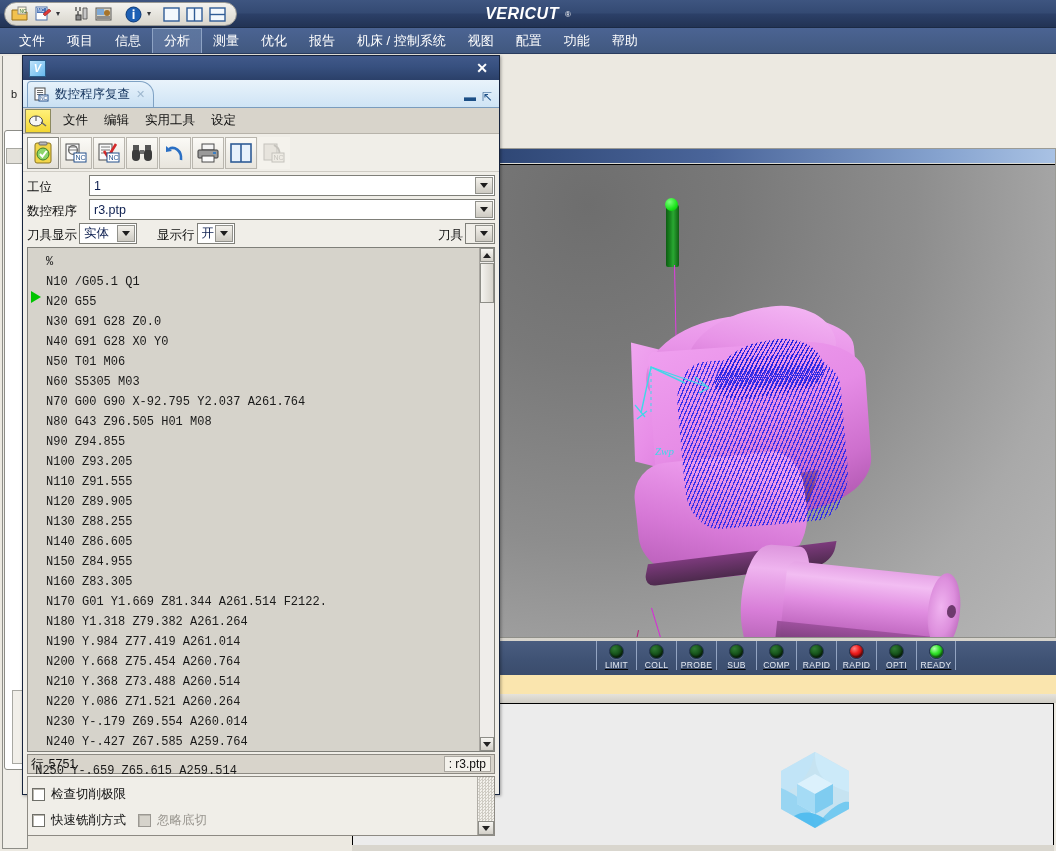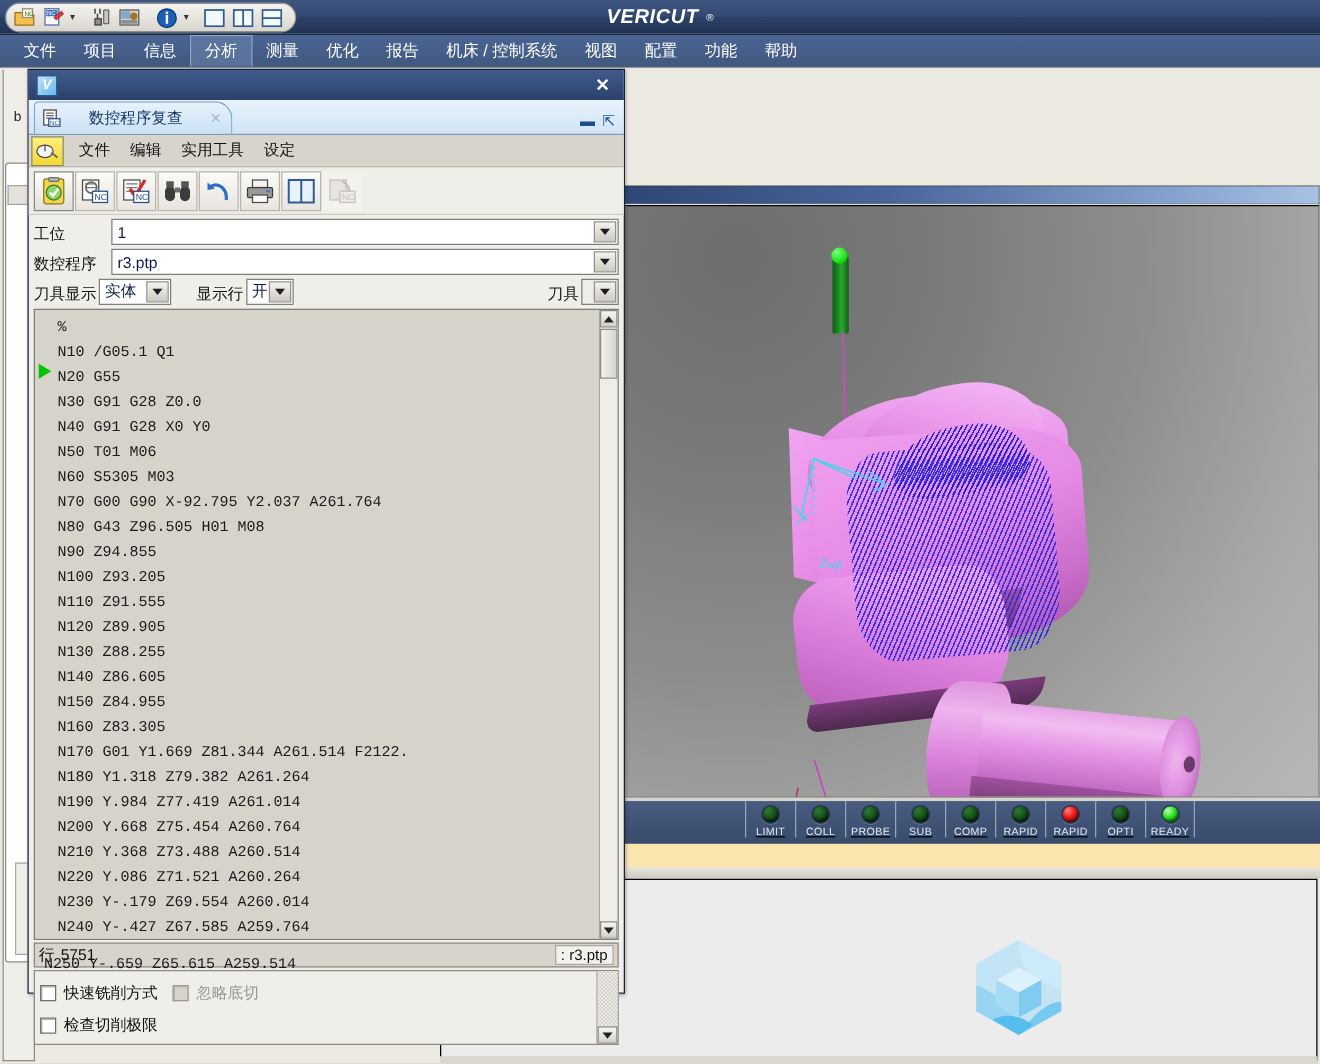--- a/index.html
+++ b/index.html
@@ -371,21 +371,21 @@
     height: 28px;
     background: linear-gradient(to bottom,#e9f3fb,#cfe4f5);
     border-bottom: 1px solid #7a9cbd;
     display: flex; align-items: flex-end;
     position: relative;
   }
   .dlg-tab {
     height: 26px;
     margin-left: 4px;
     padding: 0 8px 0 6px;
-    display: flex; align-items: center; gap: 22px;
+    display: flex; align-items: center; gap: 6px;
     background: linear-gradient(to bottom,#e7f2fb,#c9e0f3);
     border: 1px solid #7fa2c4; border-bottom: none;
     border-radius: 4px 14px 0 0;
     font-size: 12.5px; color: #12325c;
   }
   .tab-nc-icon {
     width: 15px; height: 15px; position: relative;
     display: inline-block;
   }
   .tab-close { color: #9fb8cf; font-size: 11px; }
@@ -963,28 +963,28 @@
       <span>行</span>
       <span style="padding-left:5px">5751</span>
       <span class="line-file">: r3.ptp</span>
     </div>
 
     <div class="chk-area">
       <div class="cut-line" id="clipped"> N250 Y-.659 Z65.615 A259.514</div>
       <div class="chk-col">
         <div class="chk-row">
           <span class="cb"></span>
+          <span class="chk-lbl">检查切削极限</span>
+        </div>
+        <div class="chk-row">
+          <span class="cb"></span>
           <span class="chk-lbl">快速铣削方式</span>
           <span class="cb disabled" style="margin-left:6px"></span>
           <span class="chk-lbl disabled">忽略底切</span>
         </div>
-        <div class="chk-row">
-          <span class="cb"></span>
-          <span class="chk-lbl">检查切削极限</span>
-        </div>
       </div>
       <div class="chk-scroll">
         <div class="sc-btn sc-dn">
             <span class="sc-tri-dn"></span>
           </div>
       </div>
     </div>
 
   </div>
 

